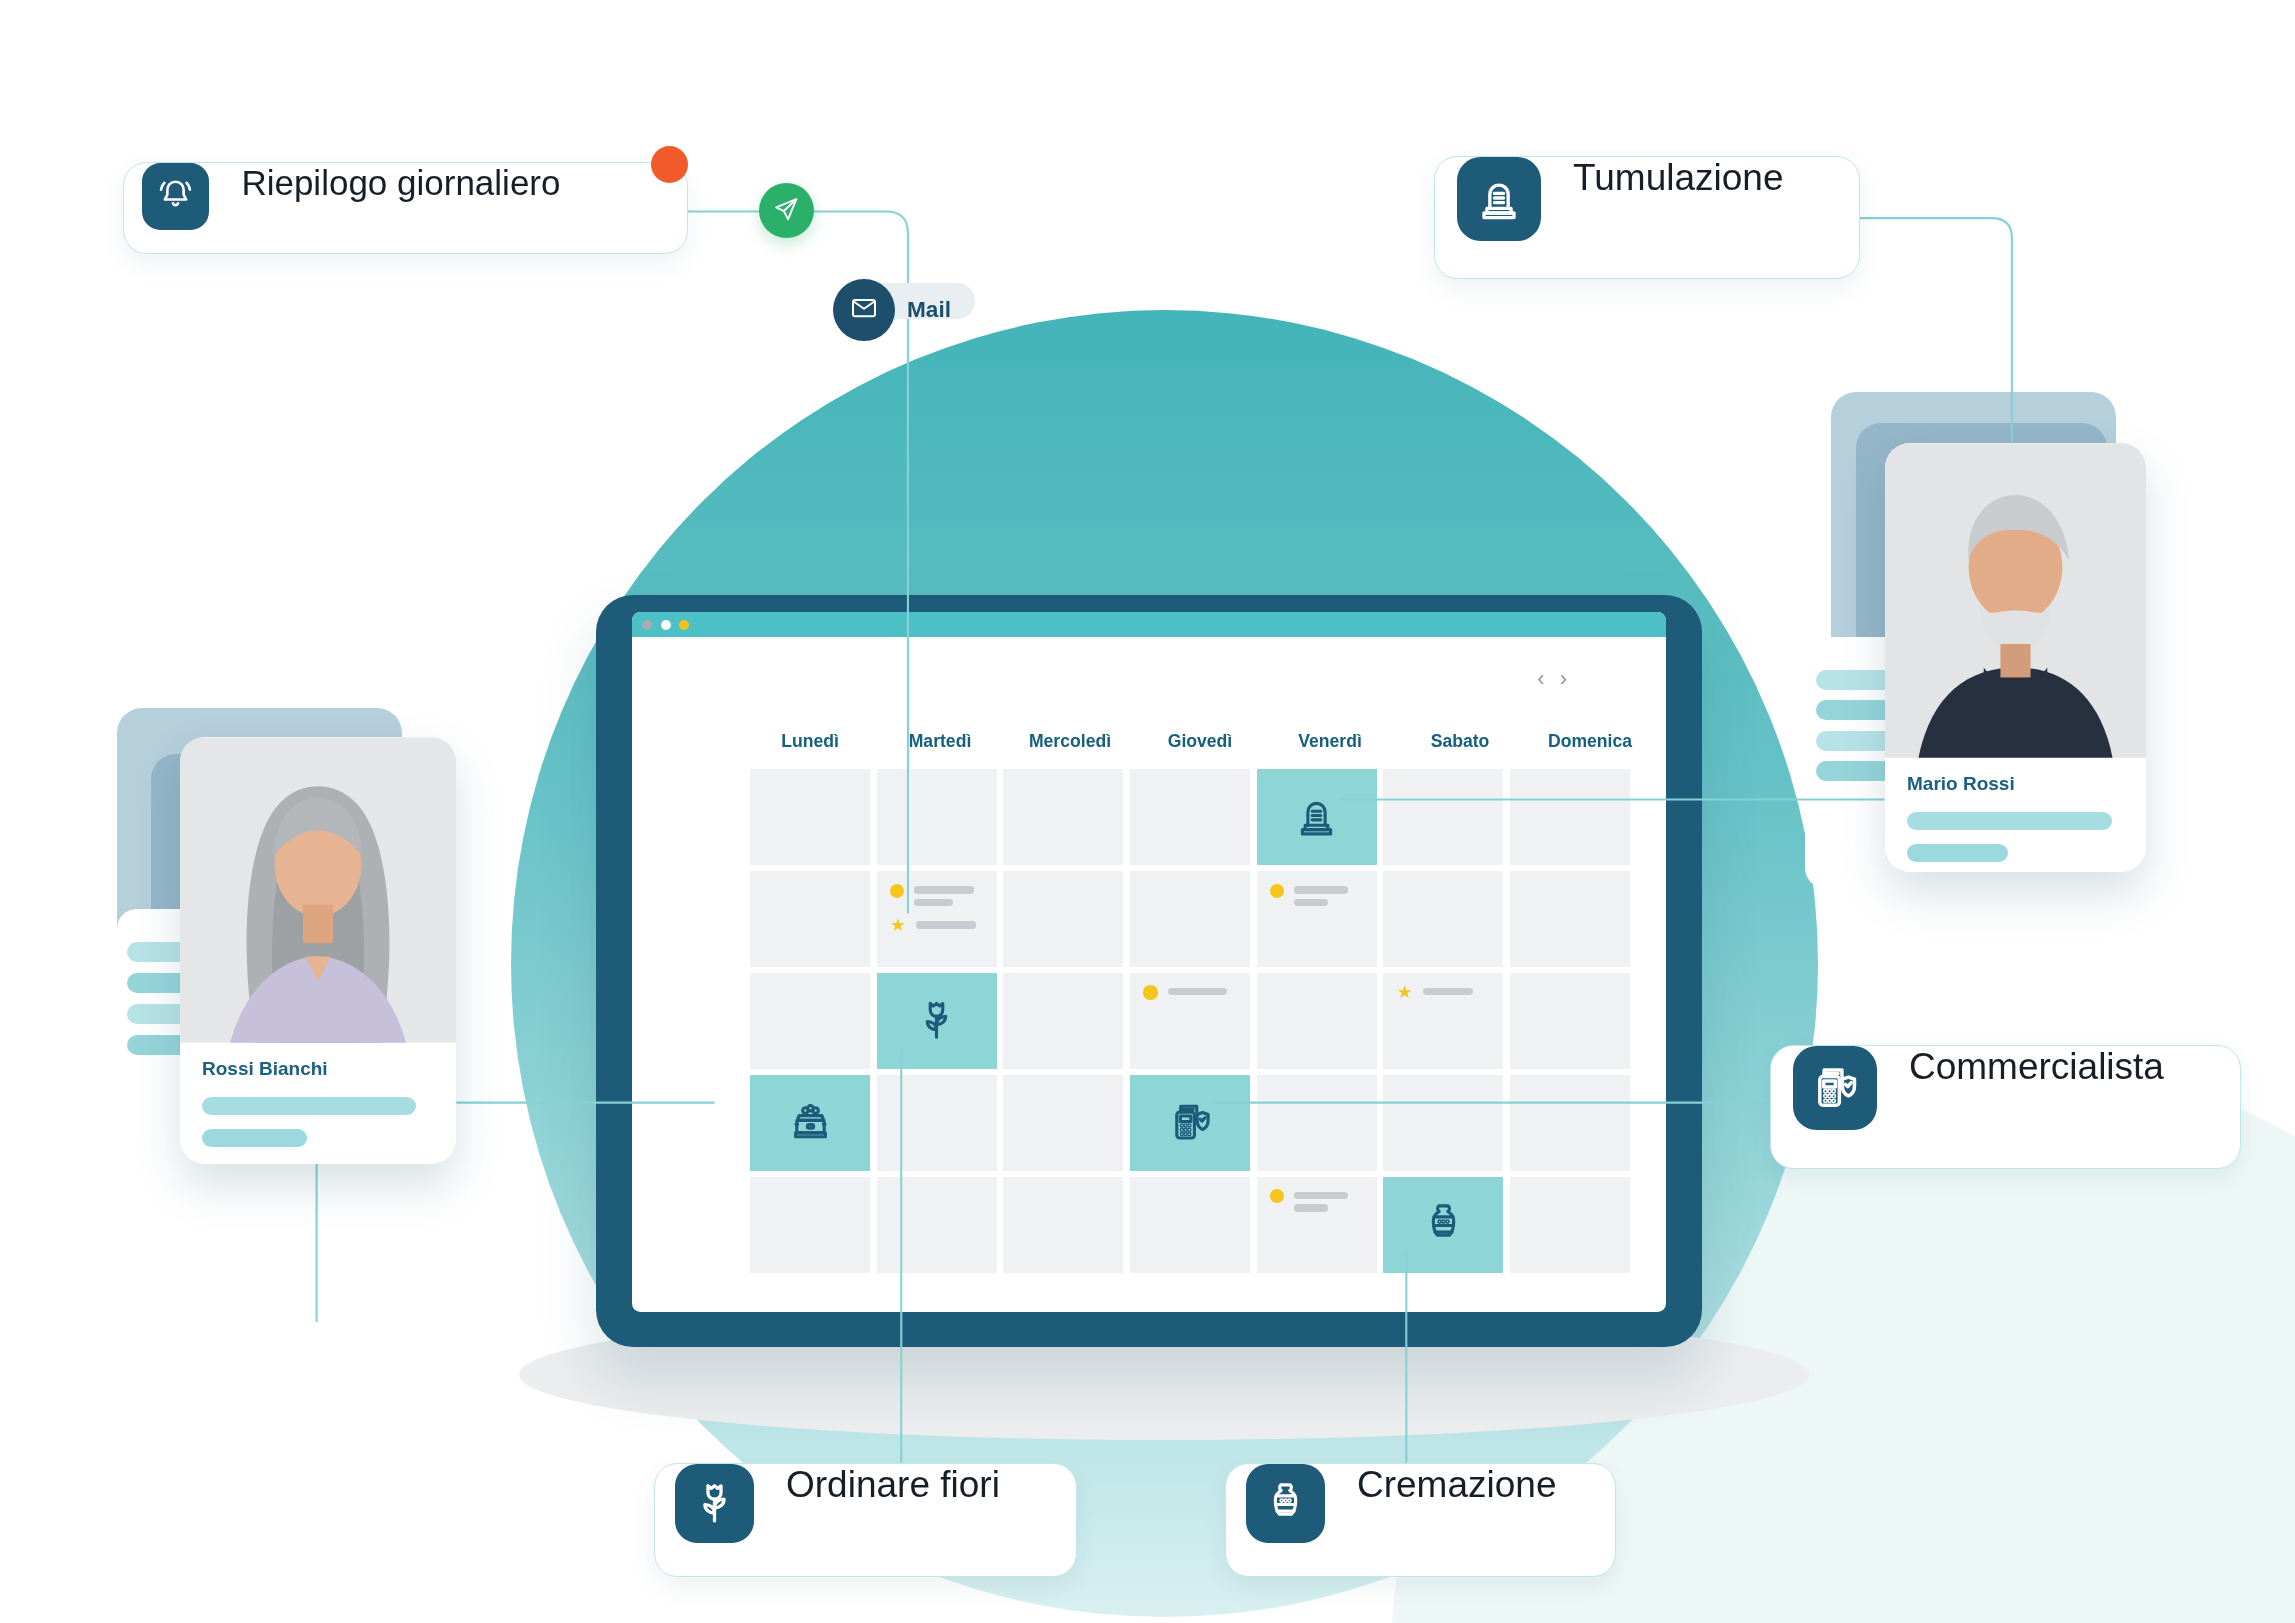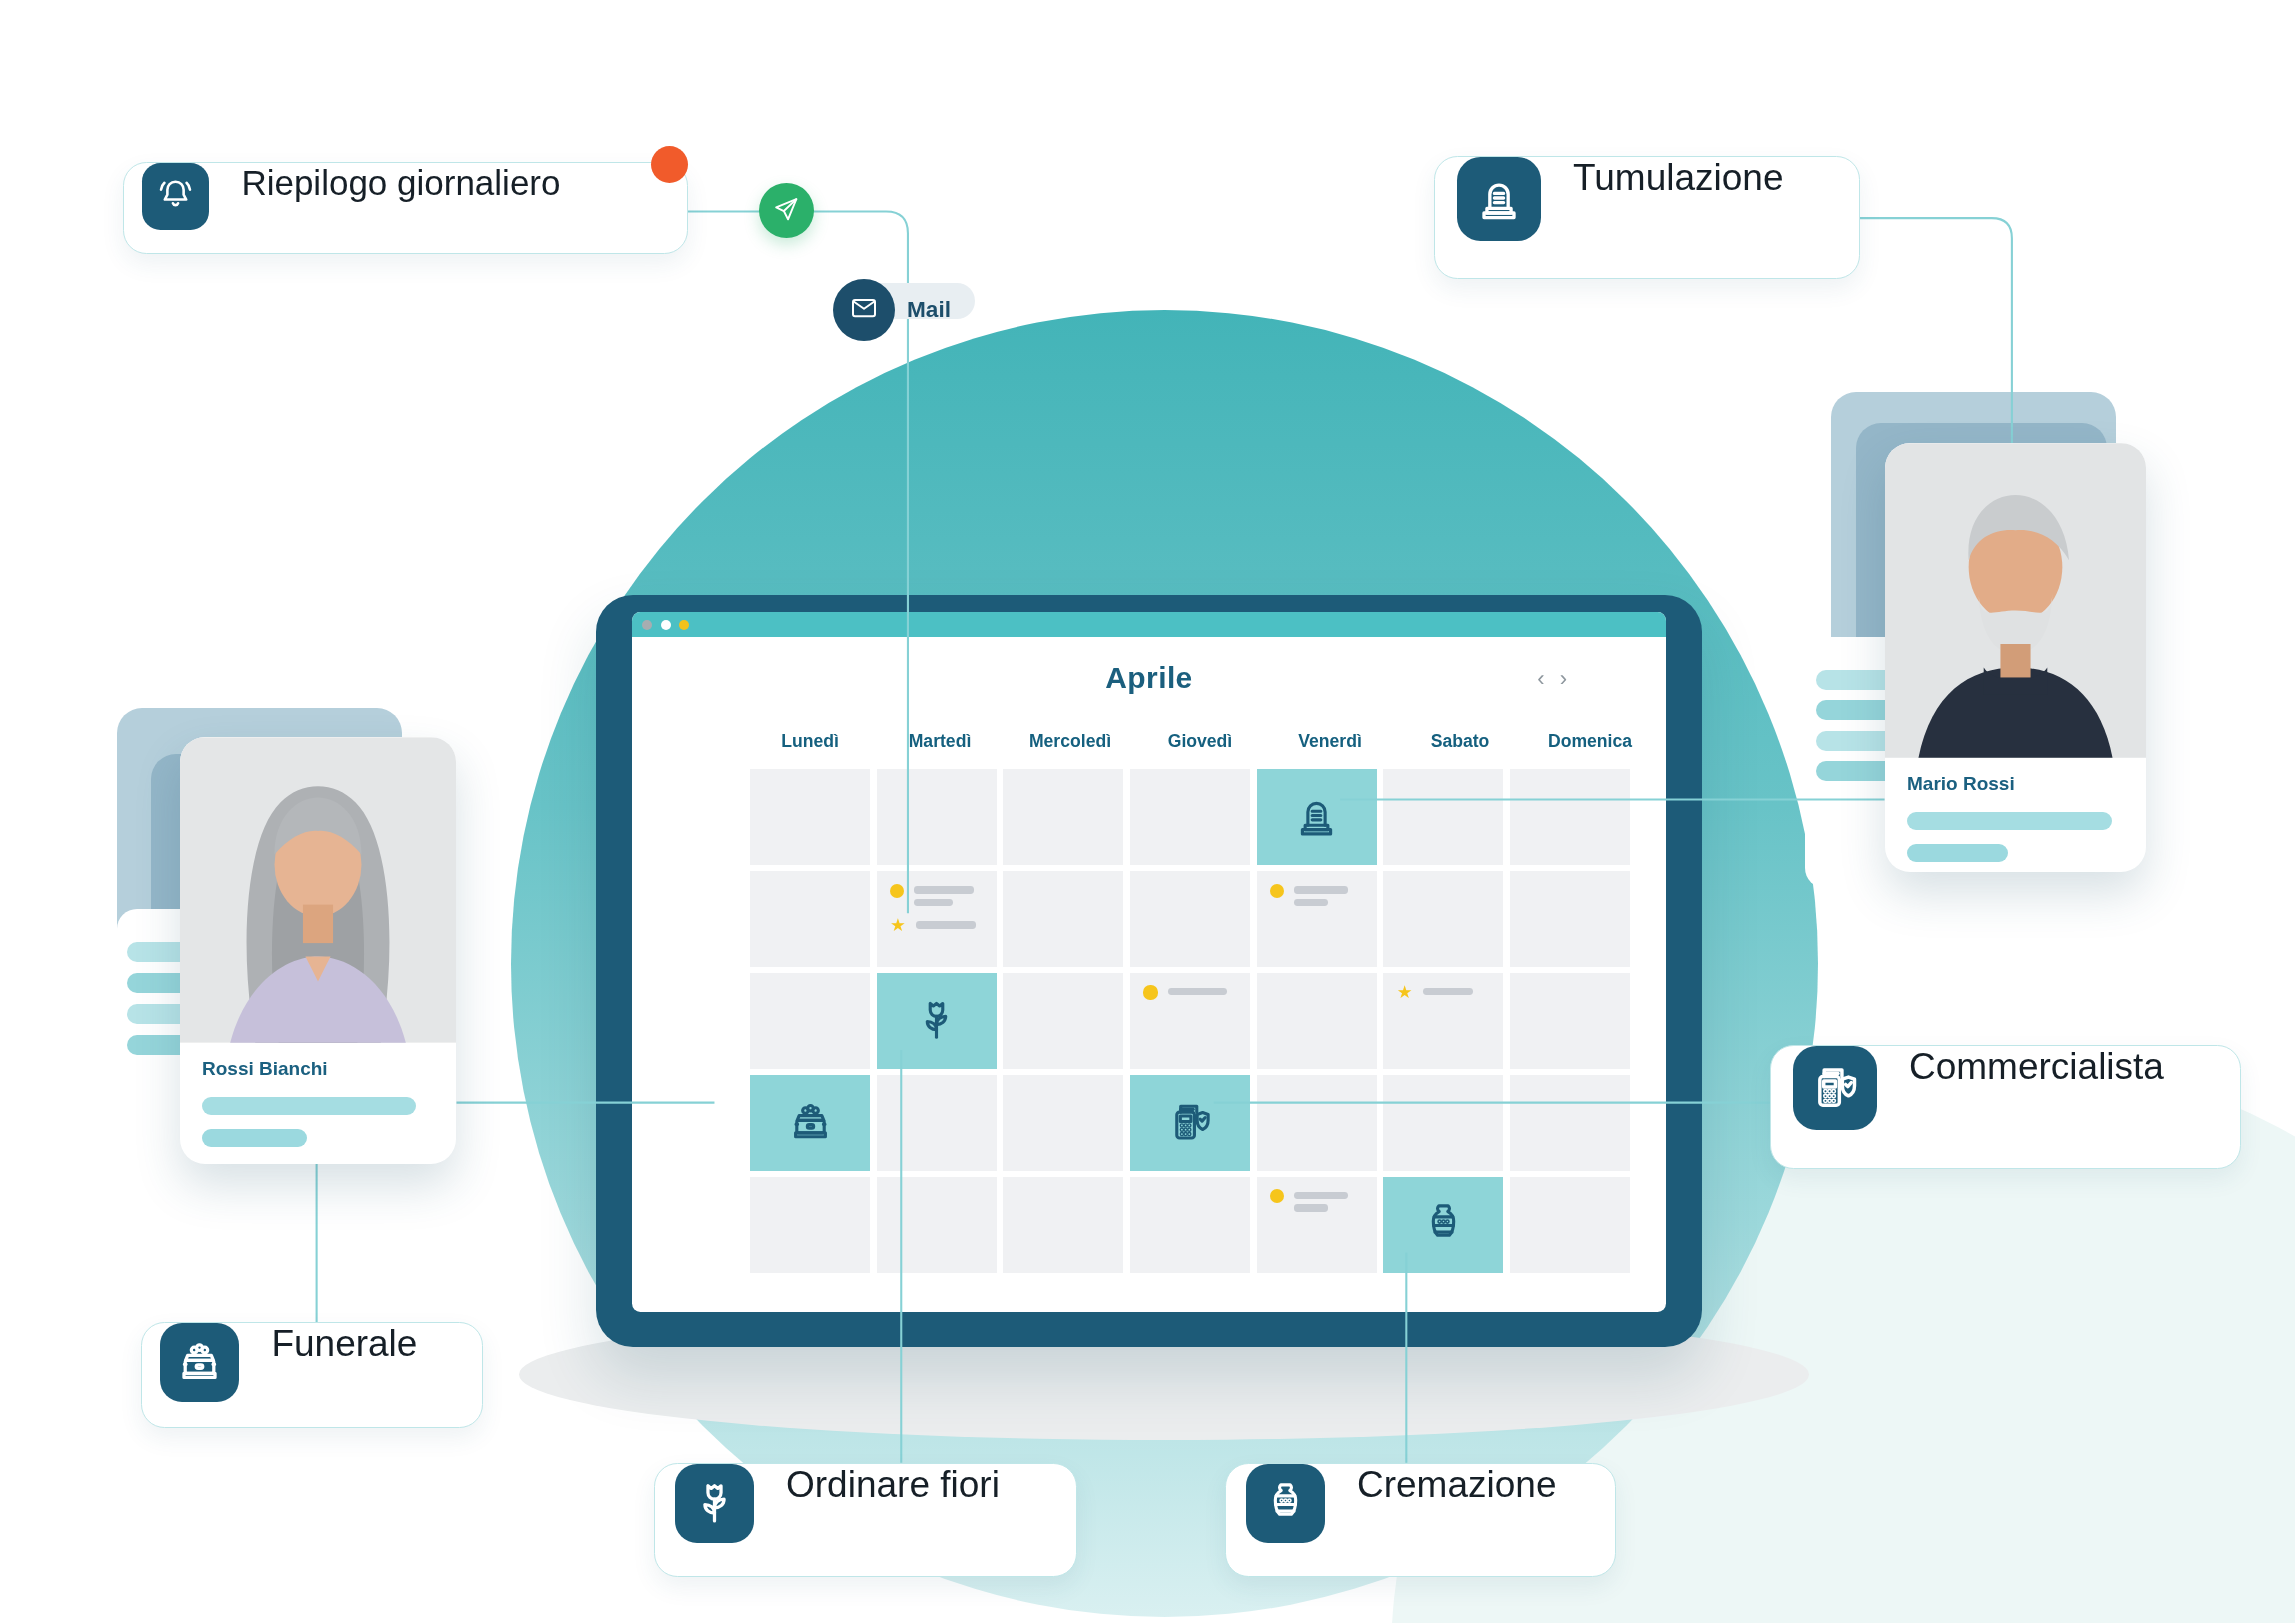--- a/index.html
+++ b/index.html
@@ -143,21 +143,20 @@
   <div class="stack-pill" style="left:1816px;top:761px;width:138px;background:#95d5da;"></div>
 
   <div class="browser">
     <div class="browser-inner">
       <div class="titlebar">
         <span class="tl-dot d1"></span>
         <span class="tl-dot d2"></span>
         <span class="tl-dot d3"></span>
       </div>
       <div class="month-row">
-        <div class="month-title">Aprile</div>
         <div class="month-nav">
           <span>‹</span>
           <span>›</span>
         </div>
       </div>
       <div class="day-headers" id="day-headers">
           <div>Lunedì</div>
           <div>Martedì</div>
           <div>Mercoledì</div>
           <div>Giovedì</div>
@@ -348,35 +347,20 @@
       <span><svg width="50" height="50" viewBox="0 0 24 24" fill="none" stroke="currentColor" stroke-width="1.6" stroke-linecap="round" stroke-linejoin="round">
             <path d="M7.6 17V10.2a4.4 4.4 0 0 1 8.8 0V17"></path>
             <path d="M9.8 9.8h4.4M9.8 12h4.4M9.8 14.2h4.4"></path>
             <path d="M6.2 17h11.6v2.2H6.2z"></path>
             <path d="M4.8 19.2h14.4v2.2H4.8z"></path>
           </svg></span>
     </div>
     <div class="callout-label">Tumulazione</div>
   </div>
 
-  <div class="callout" style="left:141px;top:1322px;width:322px;height:104px;padding-left:18.4px;">
-    <div class="icon-tile" style="width:79px;height:79px;border-radius:22px;">
-      <span><svg width="49" height="49" viewBox="0 0 24 24" fill="none" stroke="currentColor" stroke-width="1.6" stroke-linecap="round" stroke-linejoin="round">
-            <rect x="5" y="11.4" width="14" height="6.4" rx="1"></rect>
-            <path d="M6.2 9h11.6l1 2.4H5.2z"></path>
-            <path d="M4.4 17.8h15.2v2h-15.2z"></path>
-            <rect x="10.4" y="13.6" width="3.2" height="1.8" rx="0.9"></rect>
-            <circle cx="9.4" cy="6.4" r="1.4"></circle>
-            <circle cx="12" cy="5.2" r="1.4"></circle>
-            <circle cx="14.6" cy="6.4" r="1.4"></circle>
-            <path d="M4.6 13.4h.8M18.6 13.4h.8"></path>
-          </svg></span>
-    </div>
-    <div class="callout-label">Funerale</div>
-  </div>
 
   <div class="callout" style="left:1225px;top:1463px;width:369px;height:112px;padding-left:20px;">
     <div class="icon-tile" style="width:79px;height:79px;border-radius:22px;">
       <span><svg width="47" height="47" viewBox="0 0 24 24" fill="none" stroke="currentColor" stroke-width="1.6" stroke-linecap="round" stroke-linejoin="round">
             <path d="M9.6 3h4.8c.9 1 .9 2-.2 2.9 1.8.9 3 2.6 3 5 0 3.2-1 6-2.2 7.1H9c-1.2-1.1-2.2-3.9-2.2-7.1 0-2.4 1.2-4.1 3-5-1.1-.9-1.1-1.9-.2-2.9z"></path>
             <path d="M7.2 8.6h9.6M7 13h10M7.6 16.4h8.8"></path>
             <circle cx="10" cy="11" r="0.4"></circle>
             <circle cx="12" cy="11" r="0.4"></circle>
             <circle cx="14" cy="11" r="0.4"></circle>
           </svg></span>

